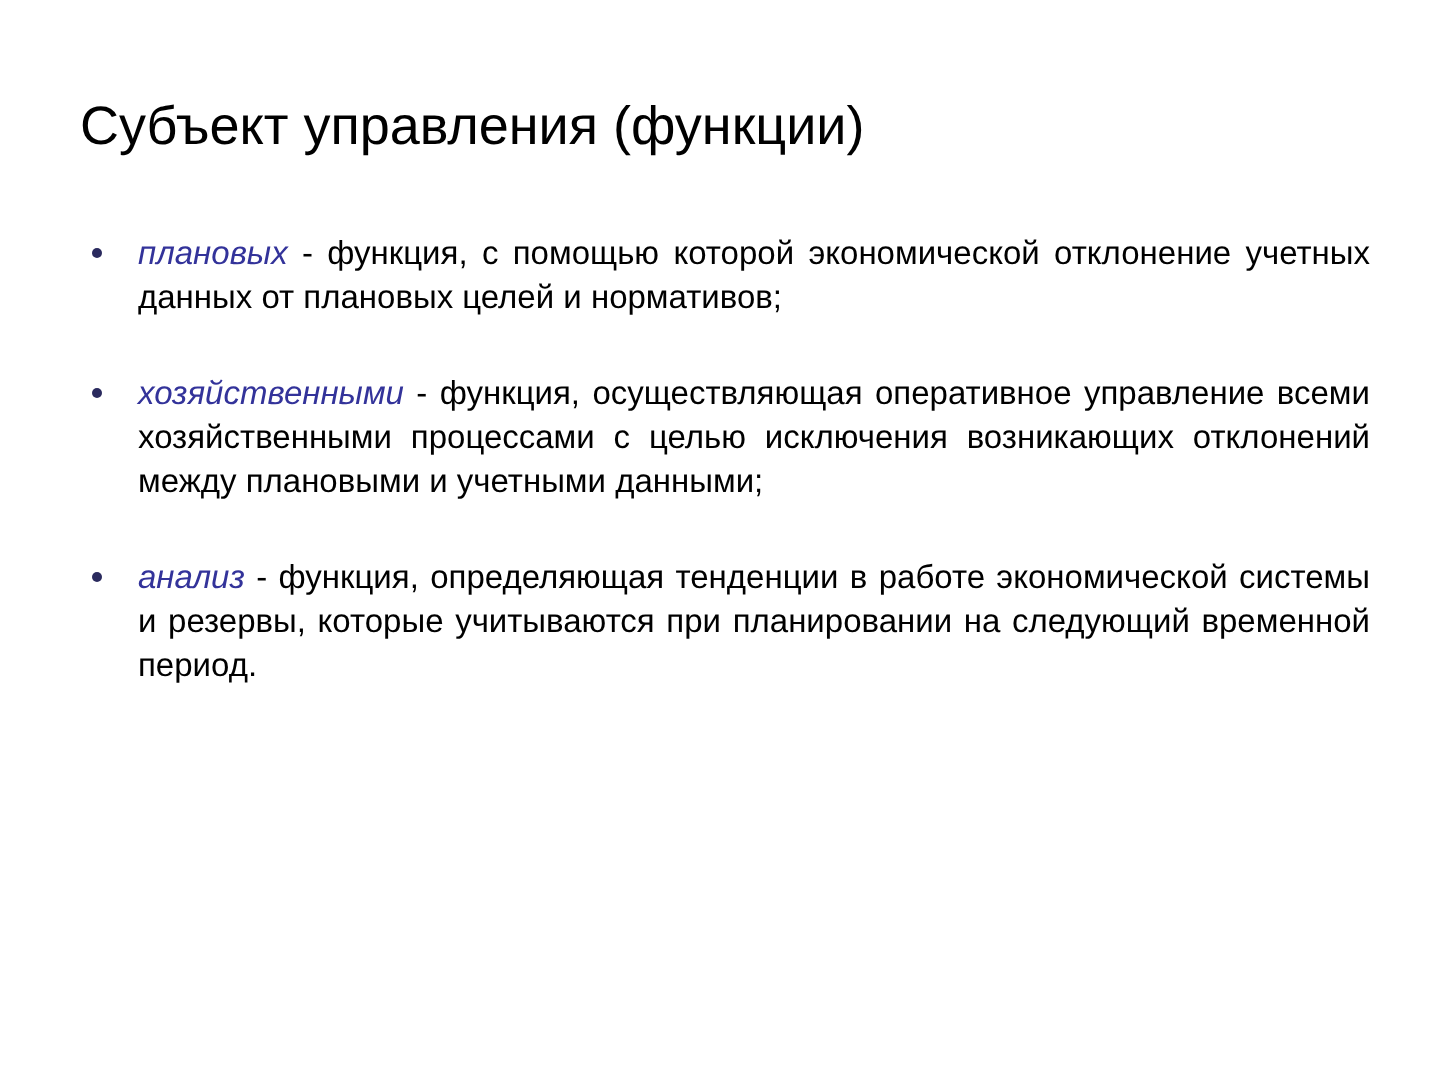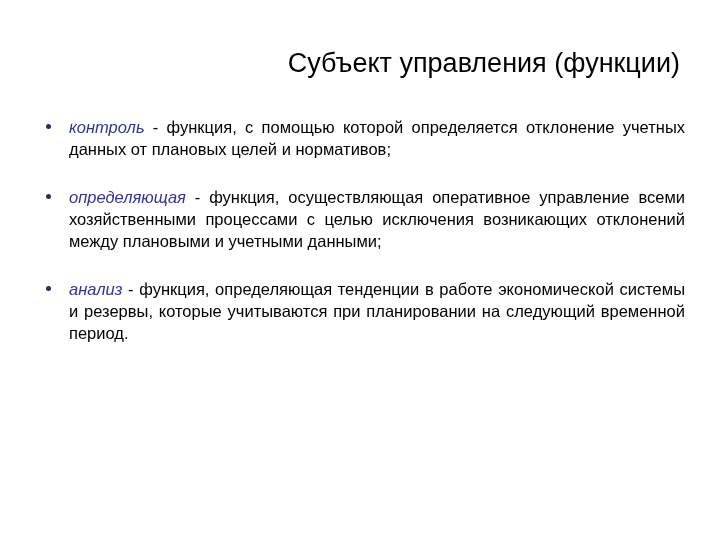--- a/index.html
+++ b/index.html
@@ -24,21 +24,21 @@
     background: #ffffff;
     box-sizing: border-box;
   }
 
   
   .slide-title {
     position: absolute;
     left: 40px;
     top: 47px;
     width: 640px;
-    text-align: right;
+    text-align: left;
     font-family: "Liberation Sans", sans-serif;
     font-size: 27px;
     font-weight: 400;
     line-height: 32px;
     letter-spacing: 0px;
     color: #000000;
     white-space: nowrap;
   }
 
   
@@ -89,25 +89,25 @@
 </head>
 <body>
 
 <div class="slide">
 
   <div class="slide-title">Субъект управления (функции)</div>
 
   <div class="body-block">
 
     <p class="bullet-item">
-      <span class="bullet-marker"></span><span class="term">контроль</span><span class="rest"> - функция, с помощью которой определяется отклонение учетных данных от плановых целей и нормативов;</span>
+      <span class="bullet-marker"></span><span class="term">плановых</span><span class="rest"> - функция, с помощью которой экономической отклонение учетных данных от плановых целей и нормативов;</span>
     </p>
 
     <p class="bullet-item">
-      <span class="bullet-marker"></span><span class="term">определяющая</span><span class="rest"> - функция, осуществляющая оперативное управление всеми хозяйственными процессами с целью исключения возникающих отклонений между плановыми и учетными данными;</span>
+      <span class="bullet-marker"></span><span class="term">хозяйственными</span><span class="rest"> - функция, осуществляющая оперативное управление всеми хозяйственными процессами с целью исключения возникающих отклонений между плановыми и учетными данными;</span>
     </p>
 
     <p class="bullet-item">
       <span class="bullet-marker"></span><span class="term">анализ</span><span class="rest"> - функция, определяющая тенденции в работе экономической системы и резервы, которые учитываются при планировании на следующий временной период.</span>
     </p>
 
   </div>
 
 </div>
 

